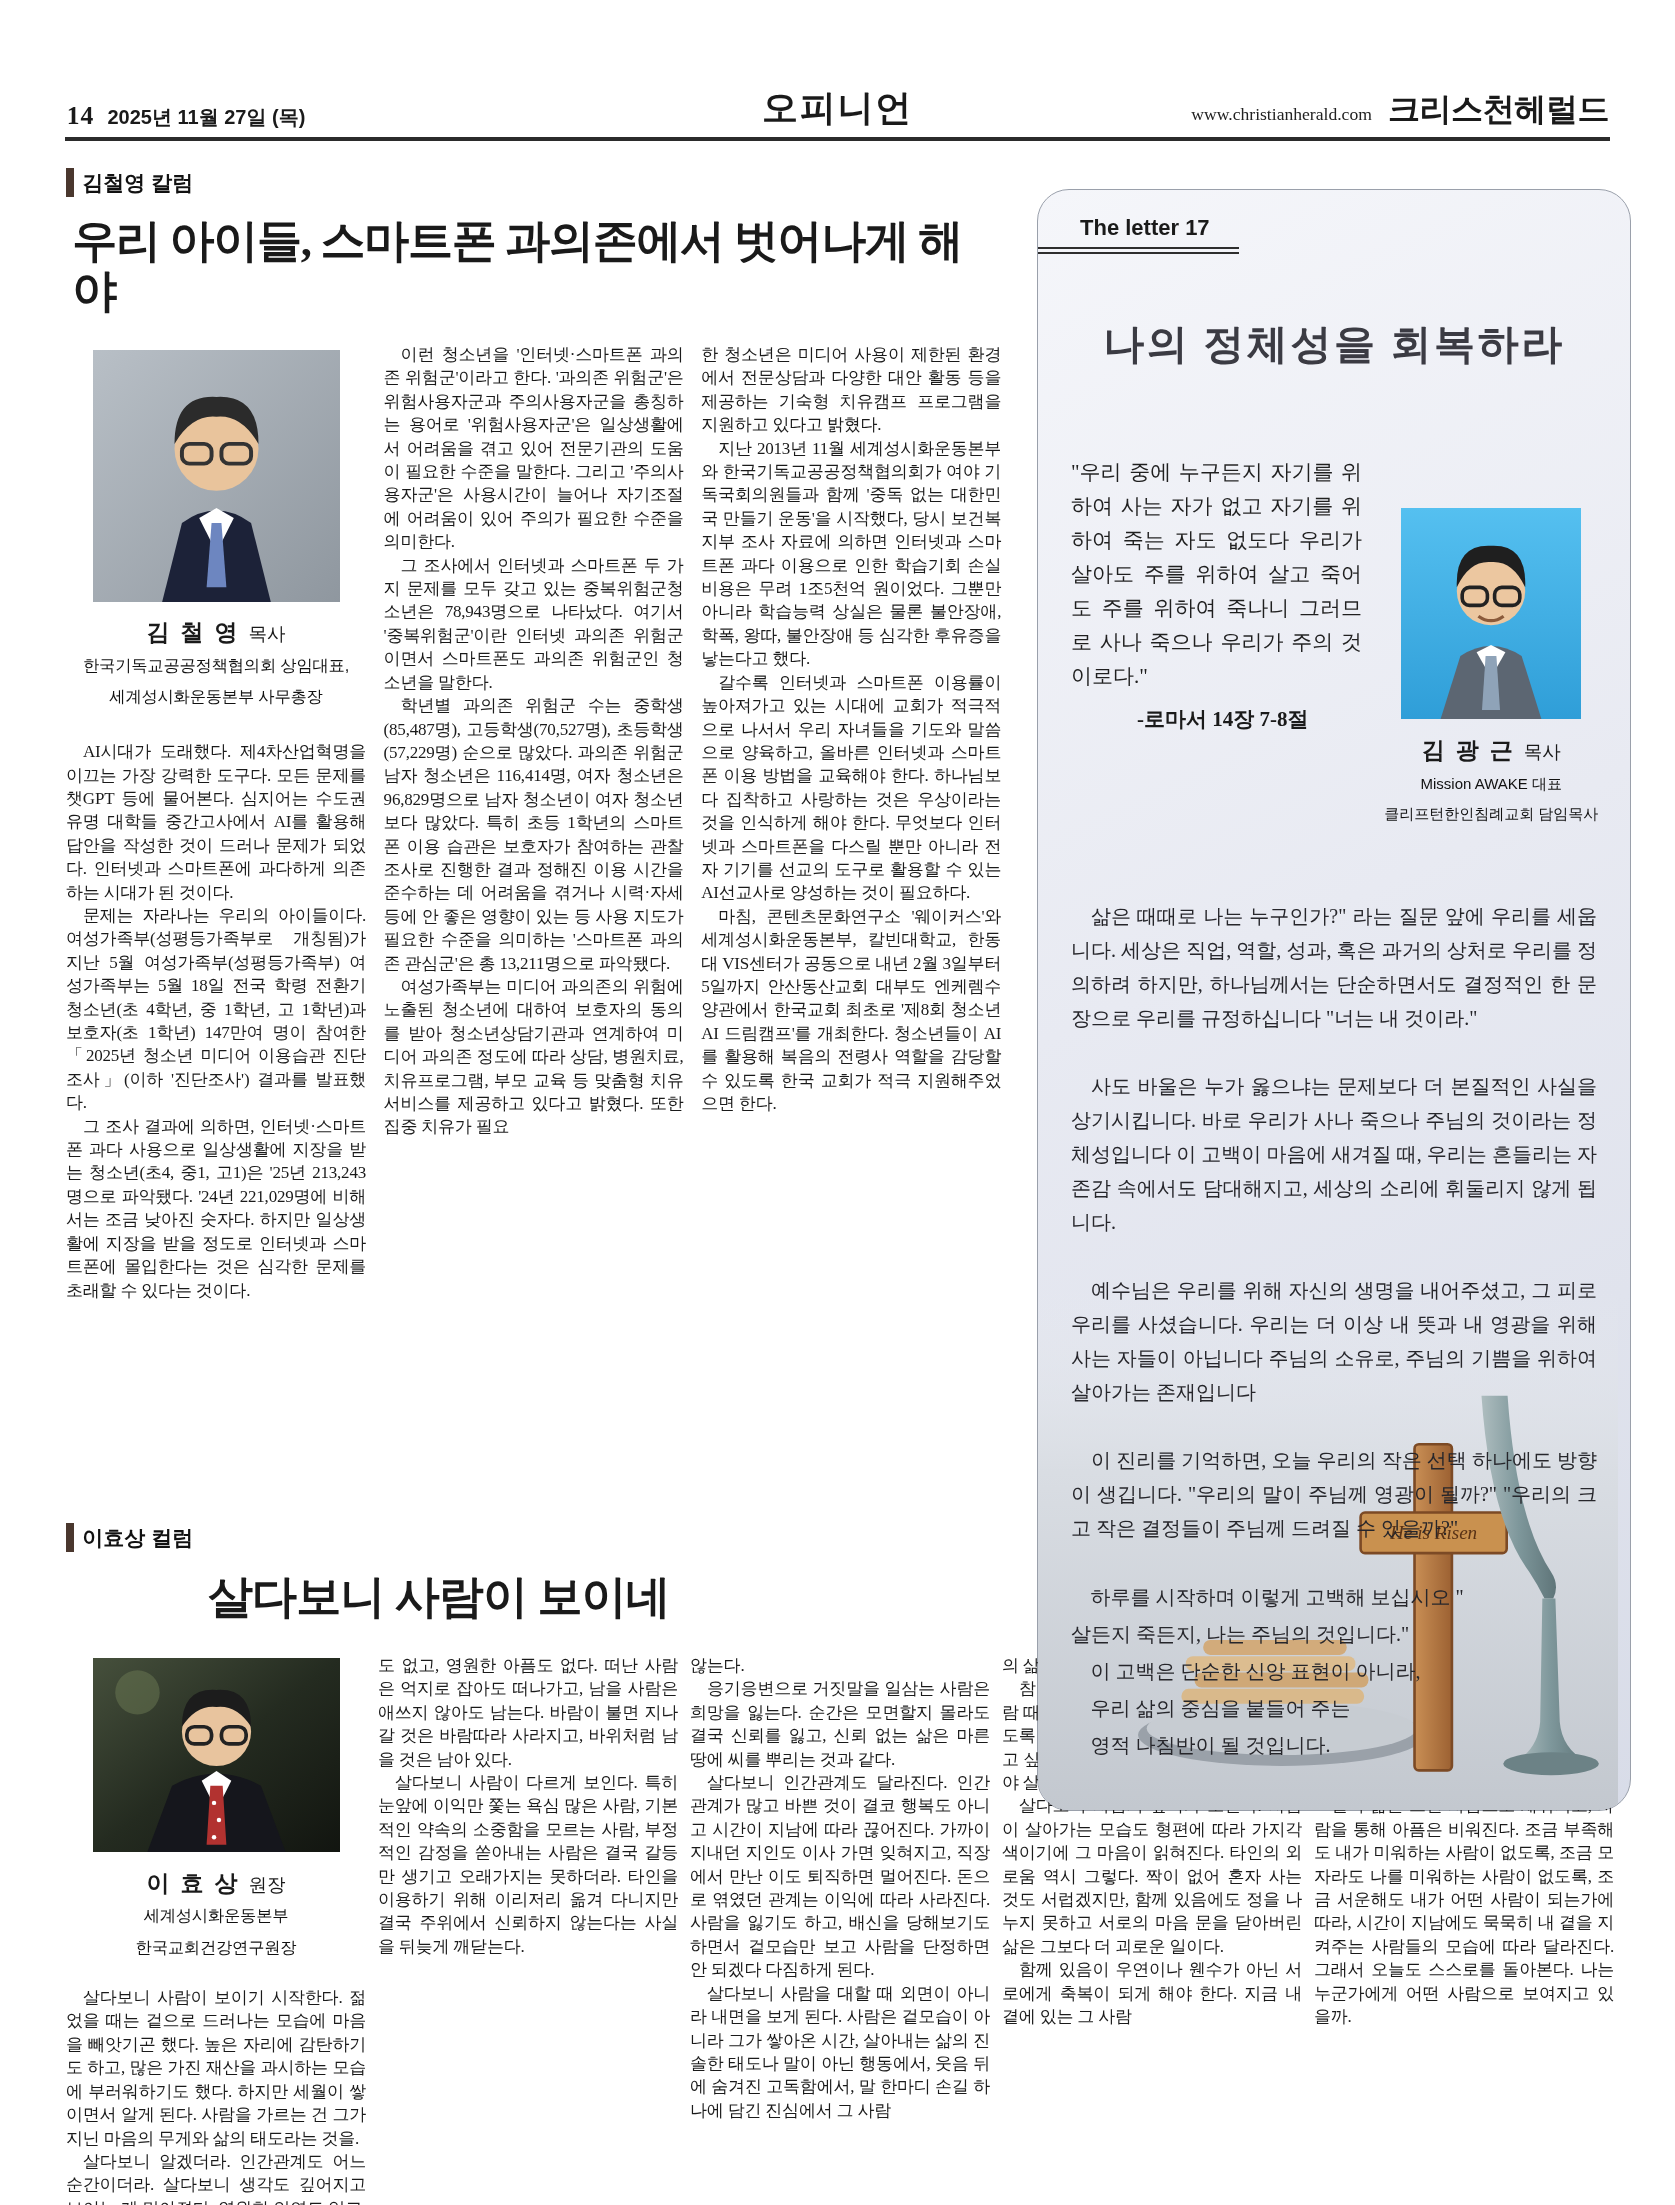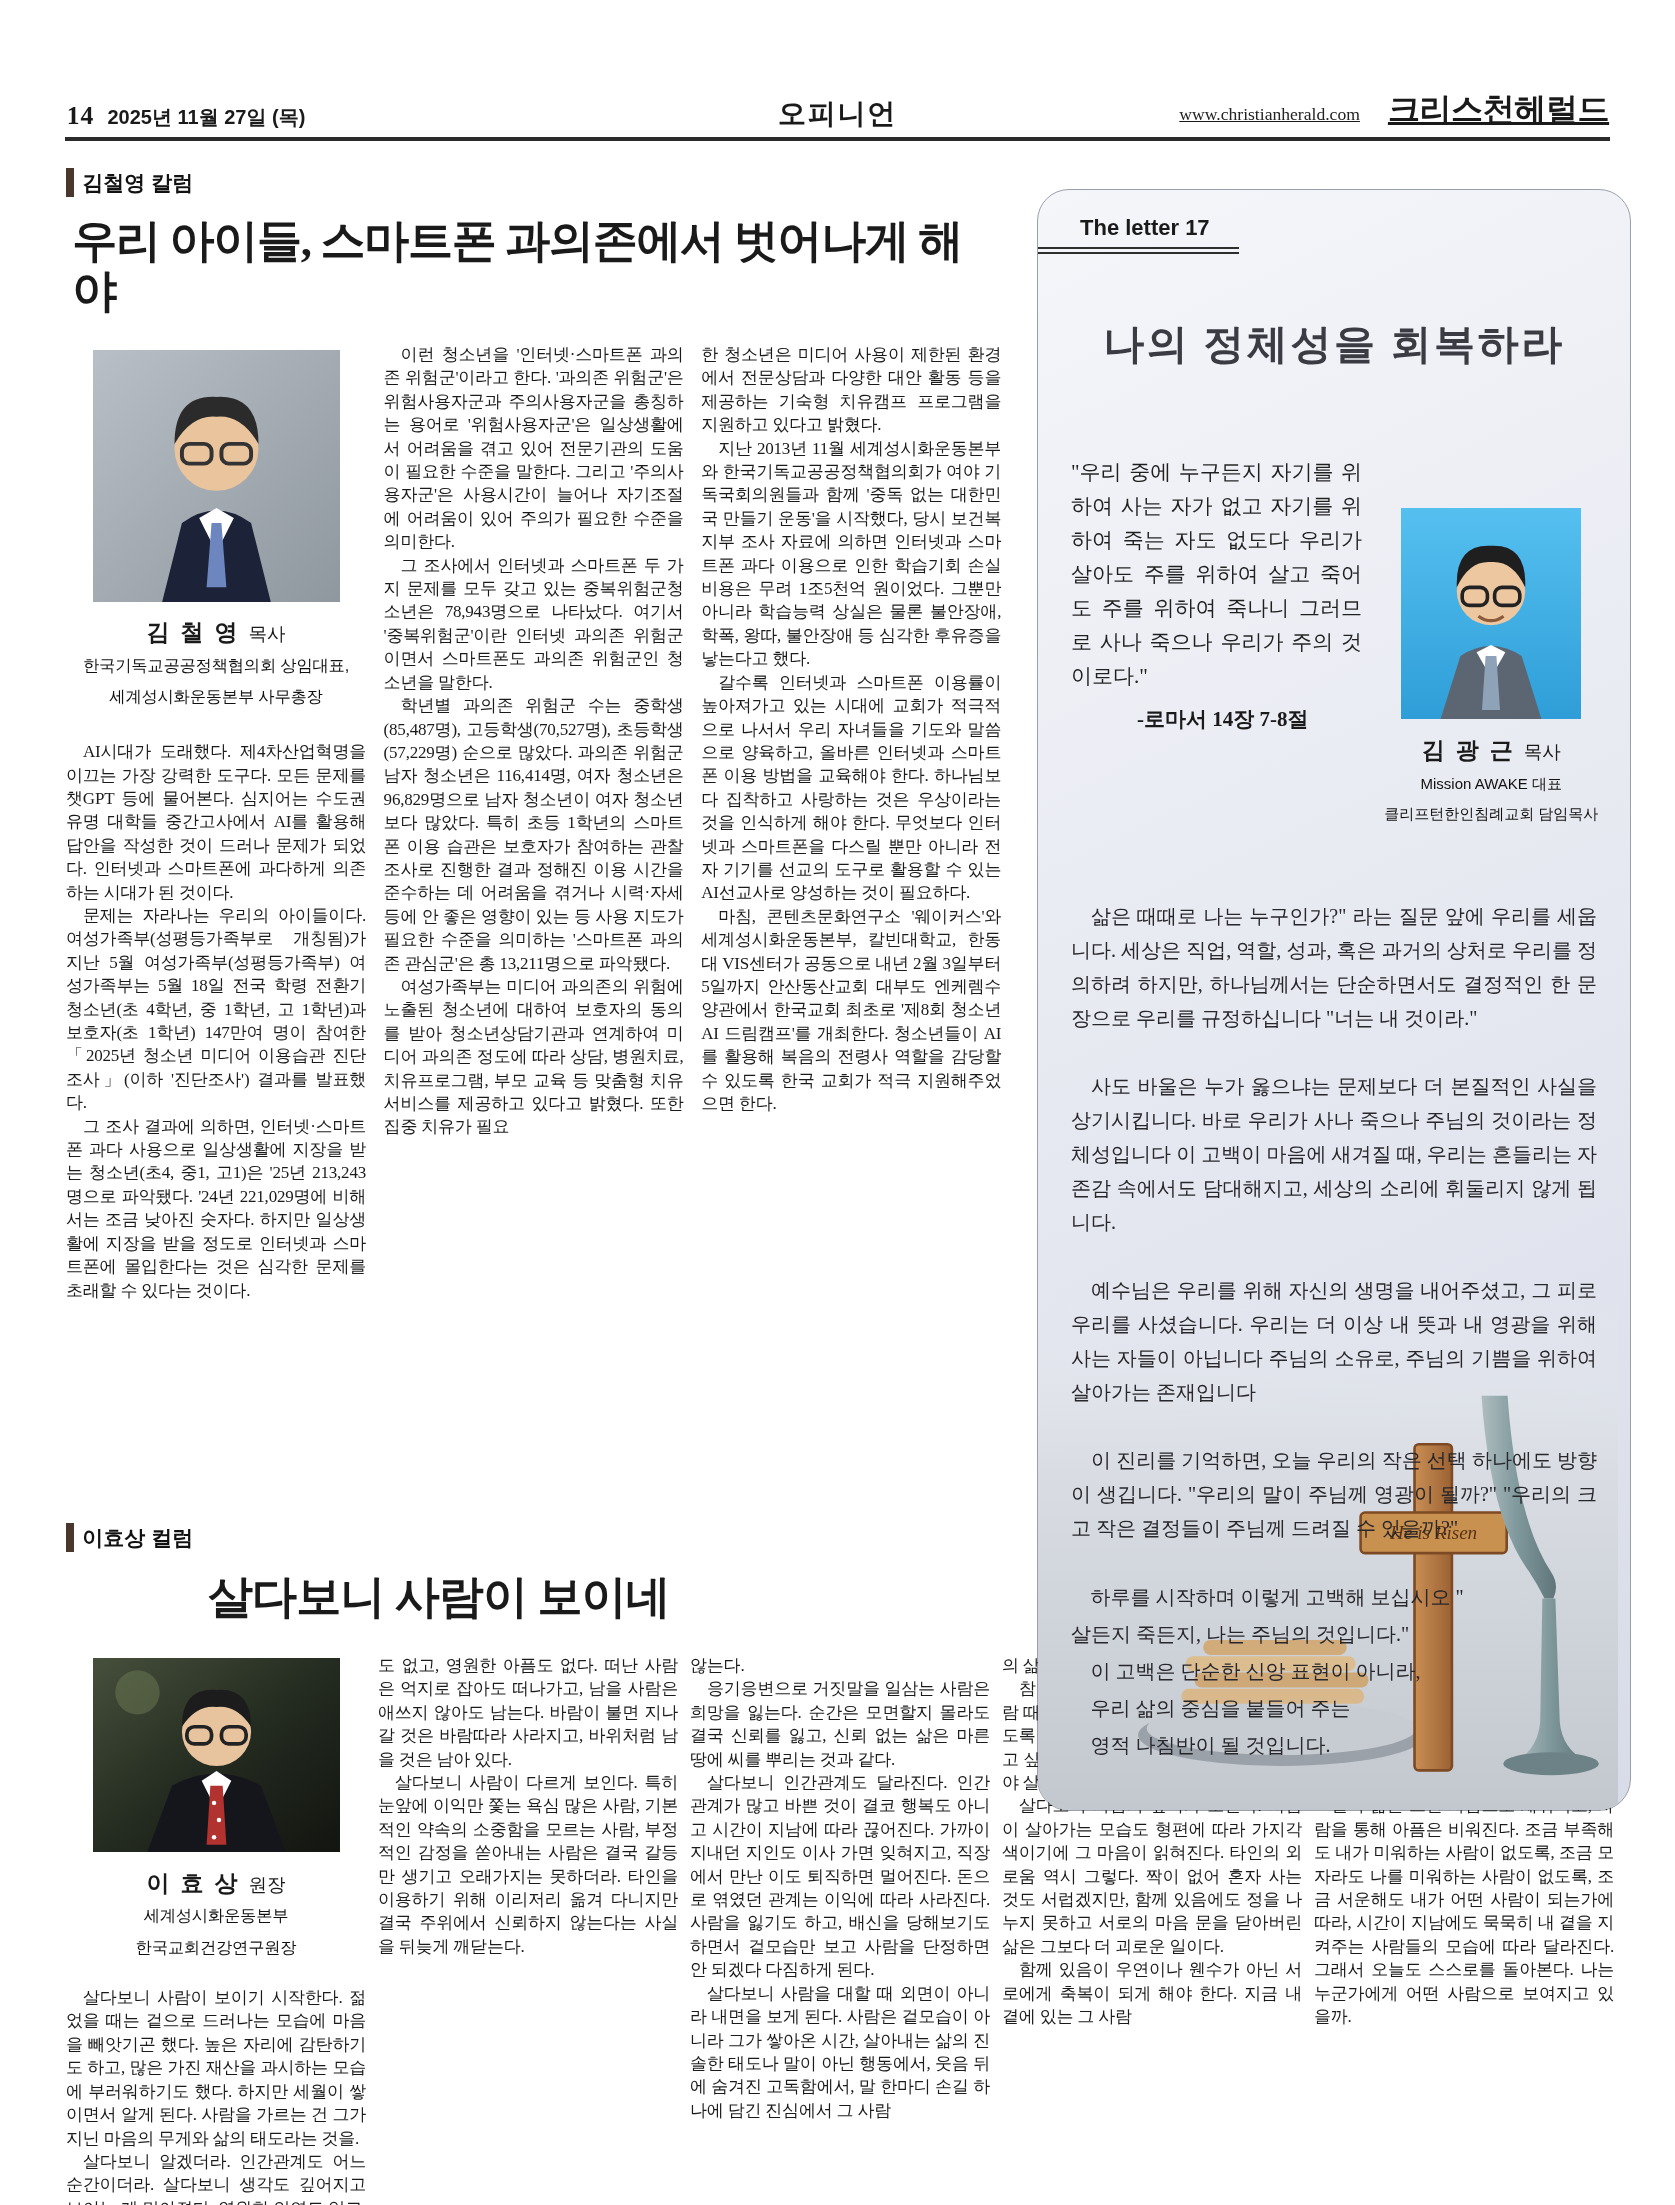--- a/index.html
+++ b/index.html
@@ -3,22 +3,22 @@
 <meta charset="utf-8">
 <style>
   html,body{margin:0;padding:0;background:#f2f2f2;}
   .page{position:relative;width:1675px;height:2519px;background:#ffffff;overflow:hidden;
         font-family:"Liberation Serif","DejaVu Serif",serif;color:#1a1a1a;}
   
   .header{position:absolute;left:65px;top:74px;width:1545px;height:63px;border-bottom:4px solid #2b2b2b;}
   .h-left{position:absolute;left:1.8px;bottom:6.2px;white-space:nowrap;}
   .h-page{font-size:25.6px;font-weight:bold;letter-spacing:0.9px;}
   .h-date{font-size:20px;font-weight:bold;margin-left:11.5px;font-family:"Liberation Sans",sans-serif;}
-  .h-center{position:absolute;left:50%;transform:translateX(-50%);bottom:4.4px;font-size:28px;font-weight:bold;letter-spacing:1.8px;}
-  .h-right{position:absolute;right:0.9px;bottom:5.3px;white-space:nowrap;display:flex;align-items:baseline;gap:28px;text-decoration:underline;}
+  .h-center{position:absolute;left:50%;transform:translateX(-50%);bottom:4.4px;font-size:36px;font-weight:bold;letter-spacing:1.8px;}
+  .h-right{position:absolute;right:0.9px;bottom:5.3px;white-space:nowrap;display:flex;align-items:baseline;gap:16px;}
   .h-url{font-size:17.6px;color:#222;font-family:"Liberation Serif",serif;}
   .h-mast{font-size:32px;font-weight:bold;letter-spacing:-0.4px;}
   
   .kicker{display:flex;align-items:center;gap:8.8px;font-family:"Liberation Sans",sans-serif;font-weight:bold;font-size:21px;color:#111;}
   .kicker-bar{width:7.5px;height:29px;background:#4a372e;}
   .a1-title{margin:20px 0 0 6.2px;font-size:45px;font-weight:bold;letter-spacing:-1.3px;line-height:1.1;}
   .a2-title{margin:15px 0 0 142px;font-size:45px;font-weight:bold;letter-spacing:-0.9px;}
   
   .cols{display:flex;margin-top:27px;}
   .cols3 .col{width:300px;margin-right:17.6px;}

